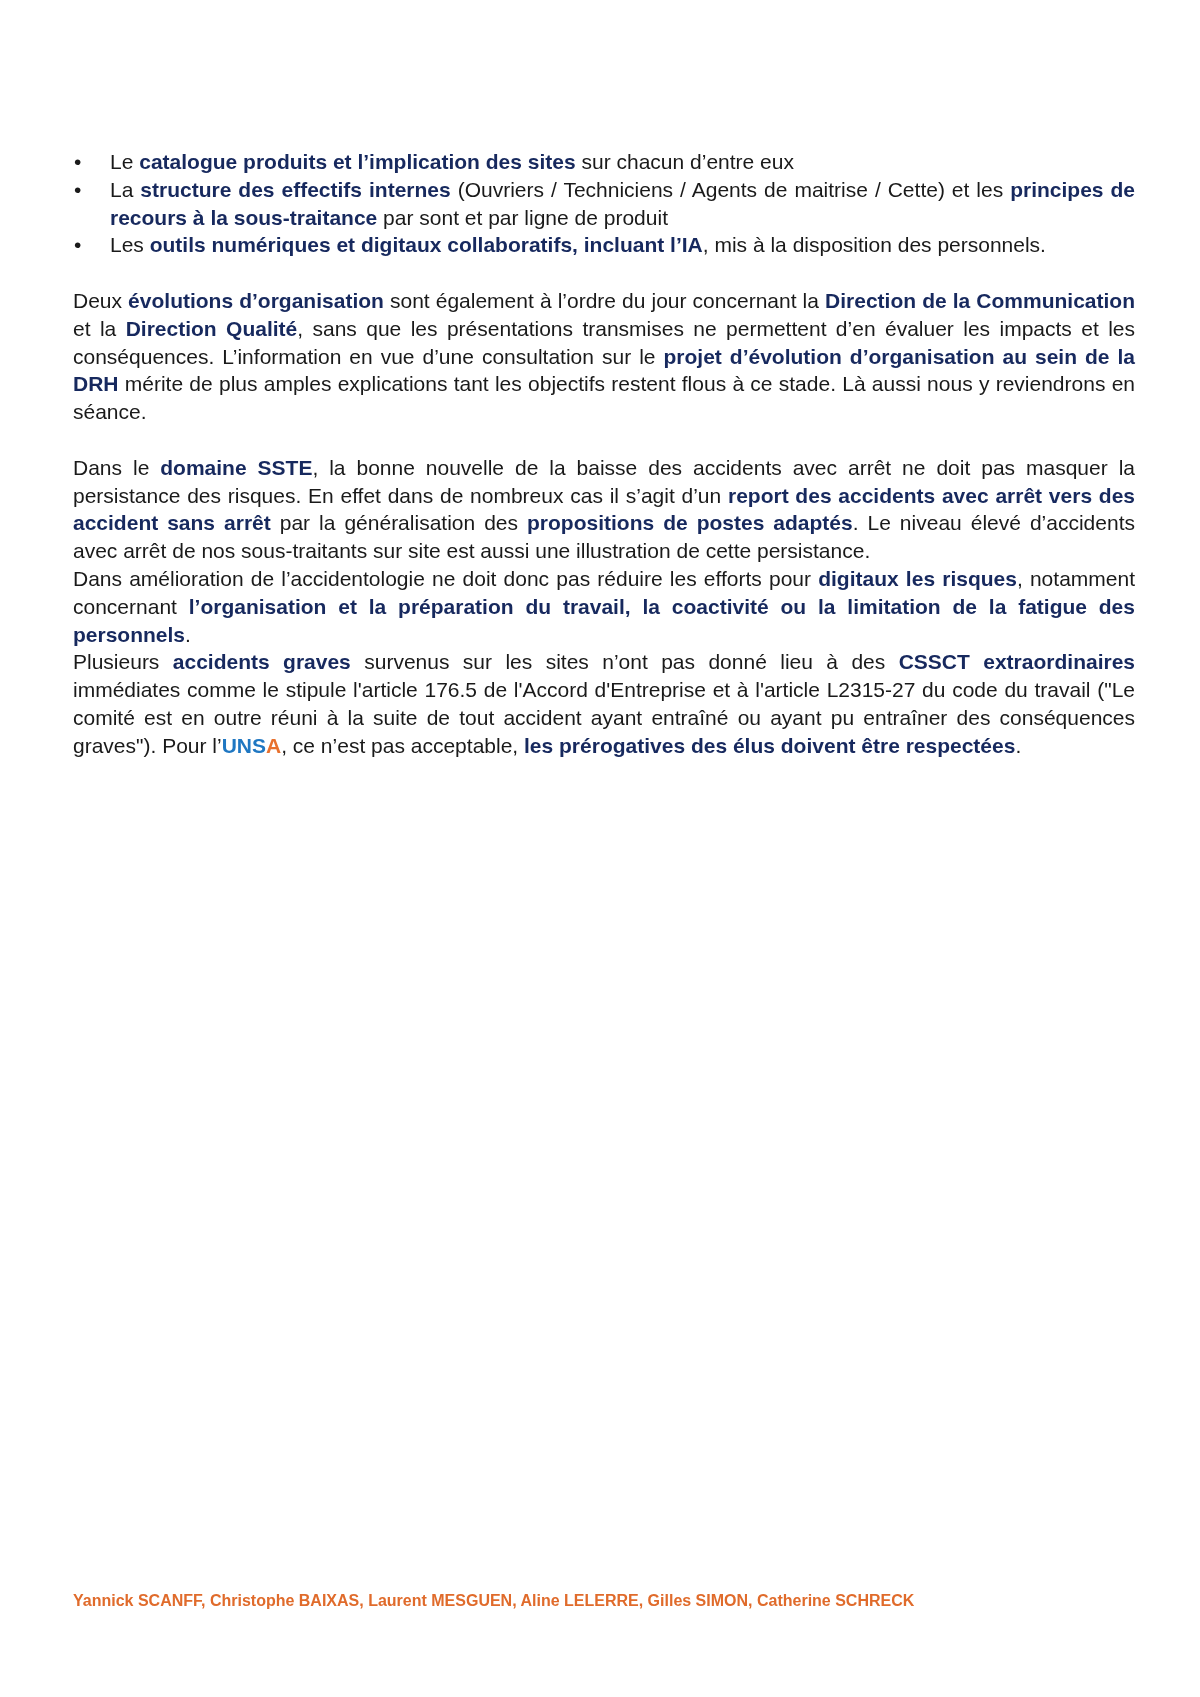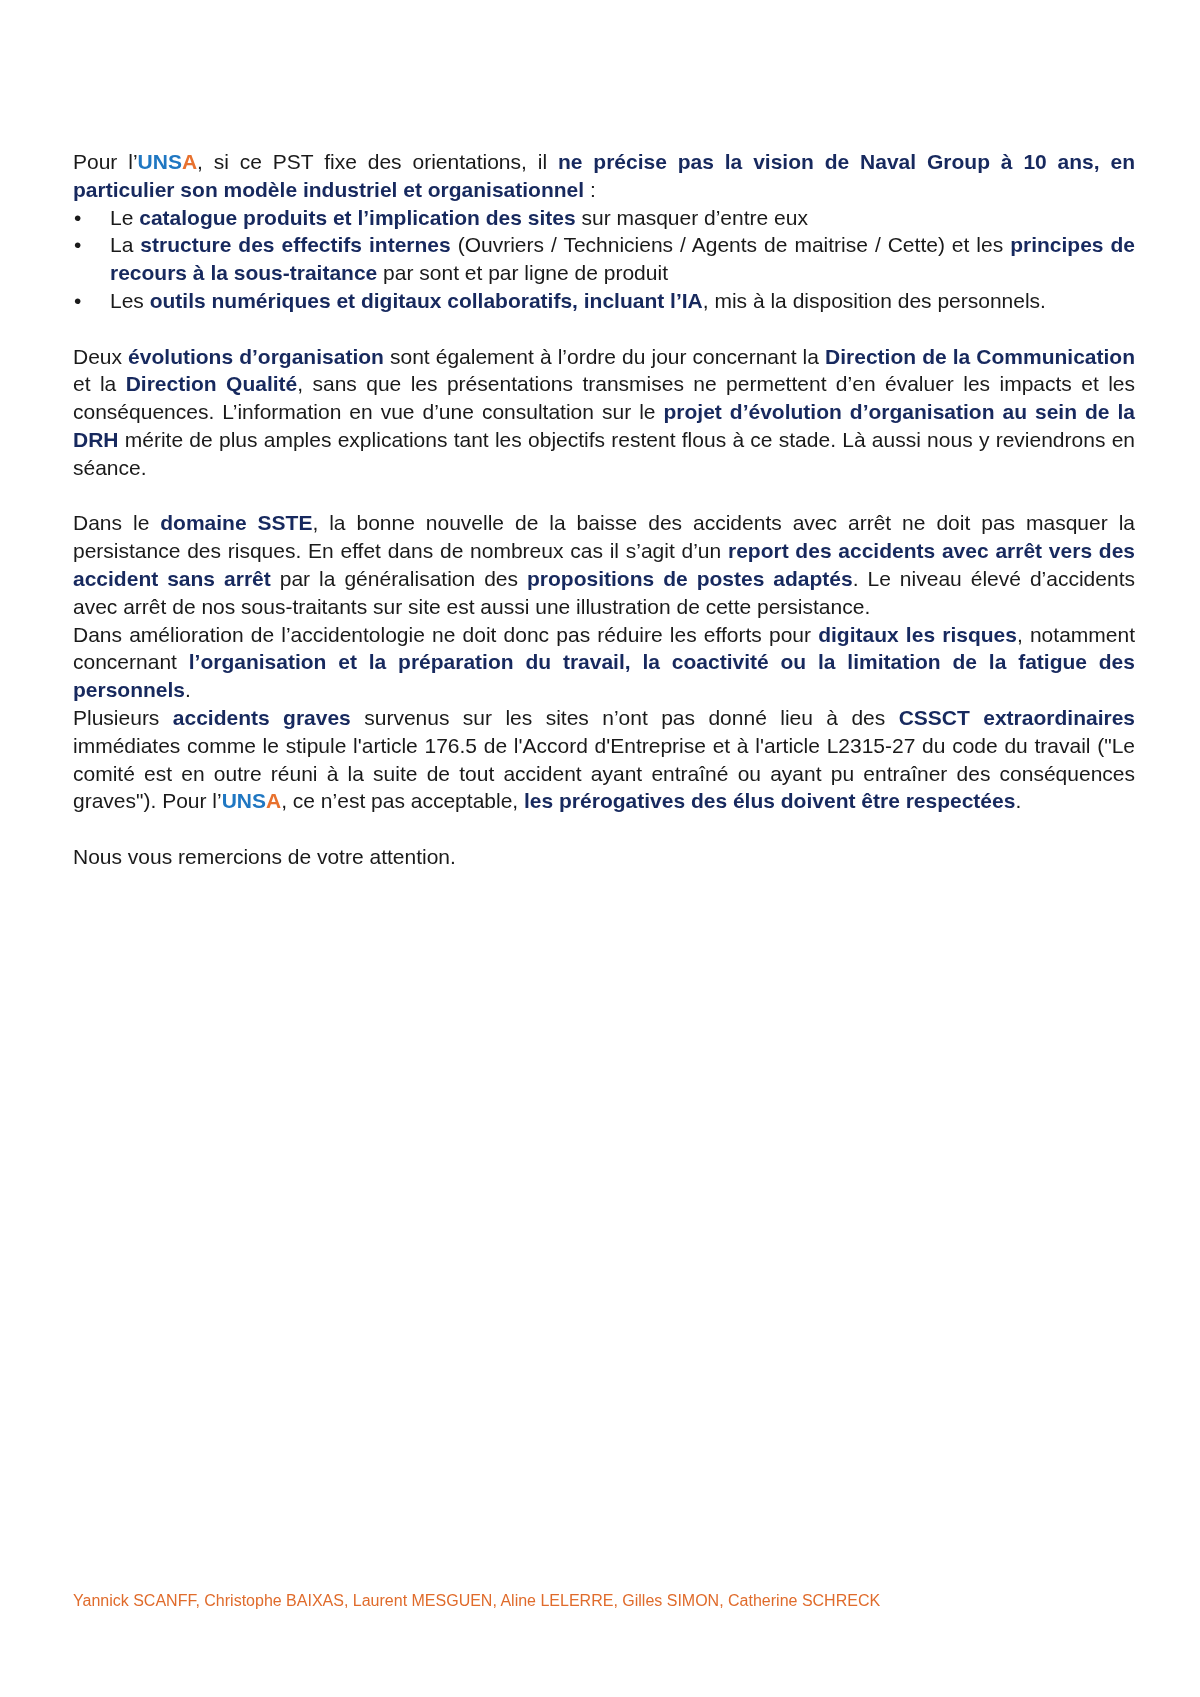--- a/index.html
+++ b/index.html
@@ -8,39 +8,37 @@
   .page { position: absolute; left: 73px; top: 148px; width: 1062px; }
   p { margin: 0; font-size: 21px; line-height: 27.8px; text-align: justify; }
   .b { font-weight: bold; color: #17295e; }
   .u1 { color: #1f77c2; font-weight: bold; }
   .u2 { color: #e8712e; font-weight: bold; }
   ul { margin: 0; padding: 0; list-style: none; }
   li { position: relative; padding-left: 37px; font-size: 21px; line-height: 27.8px; text-align: justify; }
   li .bullet { position: absolute; left: 1px; top: 0; }
   .gap { height: 27.8px; }
   .footer { position: absolute; left: 73px; top: 1590px; width: 1062px; font-size: 16px; line-height: 21px; }
-  .footer .names { color: #e06b2b; font-weight: normal; }
+  .footer .names { color: #e06b2b; font-weight: bold; }
   .footer .fu1 { color: #2aa6d8; font-weight: bold; }
   .footer .fu2 { color: #e8712e; font-weight: bold; }
 </style>
 </head>
 <body>
 
 <div class="page">
-  <p><span>Pour l’</span><span class="u1">UNS</span><span class="u2">A</span><span>, si ce PST fixe des orientations, il </span><span class="b">ne précise pas la vision de Naval Group à 10 ans, en particulier son modèle industriel et organisationnel</span><span> :</span></p>
   <ul>
-    <li><span class="bullet">•</span><span>Le </span><span class="b">catalogue produits et l’implication des sites</span><span> sur masquer d’entre eux</span></li>
+    <li><span class="bullet">•</span><span>Le </span><span class="b">catalogue produits et l’implication des sites</span><span> sur chacun d’entre eux</span></li>
     <li><span class="bullet">•</span><span>La </span><span class="b">structure des effectifs internes</span><span> (Ouvriers / Techniciens / Agents de maitrise / Cette) et les </span><span class="b">principes de recours à la sous-traitance</span><span> par sont et par ligne de produit</span></li>
     <li><span class="bullet">•</span><span>Les </span><span class="b">outils numériques et digitaux collaboratifs, incluant l’IA</span><span>, mis à la disposition des personnels.</span></li>
   </ul>
   <div class="gap"></div>
   <p><span>Deux </span><span class="b">évolutions d’organisation</span><span> sont également à l’ordre du jour concernant la </span><span class="b">Direction de la Communication</span><span> et la </span><span class="b">Direction Qualité</span><span>, sans que les présentations transmises ne permettent d’en évaluer les impacts et les conséquences. L’information en vue d’une consultation sur le </span><span class="b">projet d’évolution d’organisation au sein de la DRH</span><span> mérite de plus amples explications tant les objectifs restent flous à ce stade. Là aussi nous y reviendrons en séance.</span></p>
   <div class="gap"></div>
   <p><span>Dans le </span><span class="b">domaine SSTE</span><span>, la bonne nouvelle de la baisse des accidents avec arrêt ne doit pas masquer la persistance des risques. En effet dans de nombreux cas il s’agit d’un </span><span class="b">report des accidents avec arrêt vers des accident sans arrêt</span><span> par la généralisation des </span><span class="b">propositions de postes adaptés</span><span>. Le niveau élevé d’accidents avec arrêt de nos sous-traitants sur site est aussi une illustration de cette persistance.</span></p>
   <p><span>Dans amélioration de l’accidentologie ne doit donc pas réduire les efforts pour </span><span class="b">digitaux les risques</span><span>, notamment concernant </span><span class="b">l’organisation et la préparation du travail, la coactivité ou la limitation de la fatigue des personnels</span><span>.</span></p>
   <p><span>Plusieurs </span><span class="b">accidents graves</span><span> survenus sur les sites n’ont pas donné lieu à des </span><span class="b">CSSCT extraordinaires</span><span> immédiates comme le stipule l'article 176.5 de l'Accord d'Entreprise et à l'article L2315-27 du code du travail ("Le comité est en outre réuni à la suite de tout accident ayant entraîné ou ayant pu entraîner des conséquences graves"). Pour l’</span><span class="u1">UNS</span><span class="u2">A</span><span>, ce n’est pas acceptable, </span><span class="b">les prérogatives des élus doivent être respectées</span><span>.</span></p>
   <div class="gap"></div>
-  <p>Nous vous remercions de votre attention.</p>
 </div>
 
 <div class="footer">
   <div class="names">Yannick SCANFF, Christophe BAIXAS, Laurent MESGUEN, Aline LELERRE, Gilles SIMON, Catherine SCHRECK</div>
 </div>
 
 </body></html>

